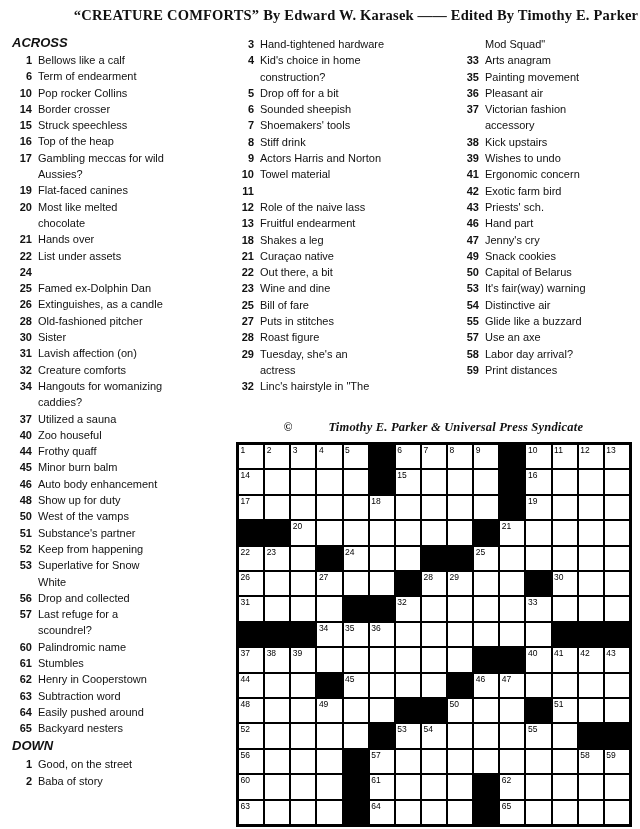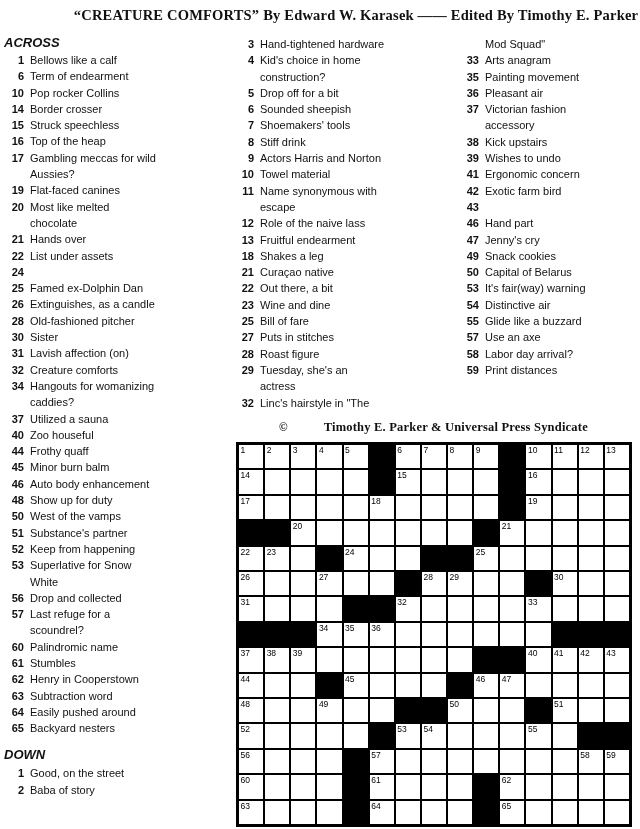--- a/index.html
+++ b/index.html
@@ -7,42 +7,42 @@
     width:640px;height:829px;background:#ffffff;position:relative;
     font-family:"Liberation Sans",sans-serif;color:#111;
     -webkit-font-smoothing:antialiased;overflow:hidden;
   }
   .title{
     position:absolute;top:7px;left:0;width:640px;text-align:center;
     font-family:"Liberation Serif",serif;font-weight:bold;font-size:14.5px;
     letter-spacing:0.2px;white-space:nowrap;margin-left:36px;
   }
   .col{position:absolute;}
-  .col1{left:4px;top:34px;width:226px;}
+  .col1{left:12px;top:34px;width:226px;}
   .col2{left:234px;top:36px;width:224px;}
   .col3{left:459px;top:36px;width:180px;}
   .section-label{
     font-style:italic;font-weight:bold;font-size:13px;line-height:18px;
   }
-  .down-label{margin-top:10px;margin-bottom:1px;}
+  .down-label{margin-top:1px;margin-bottom:1px;}
   .clue{display:flex;font-size:11px;line-height:16.3px;}
   .clue .num{
     font-weight:bold;flex:0 0 20px;text-align:right;padding-right:6px;
   }
   .clue .txt{white-space:pre-line;flex:1;}
   .continuation{
     font-size:11px;line-height:16.3px;padding-left:26px;white-space:pre-line;
   }
   .copyright{
     position:absolute;left:237px;top:420px;width:393px;
     display:flex;justify-content:center;align-items:baseline;gap:36px;
     font-family:"Liberation Serif",serif;font-weight:bold;font-size:12.5px;
   }
   .copyright .sym{font-style:normal;font-size:11.5px;}
-  .copyright .ctxt{letter-spacing:0.2px;}
+  .copyright .ctxt{font-style:italic;letter-spacing:0.2px;}
   .grid{
     position:absolute;left:236px;top:442px;width:392px;height:381px;
     border:2px solid #000;background:#fff;
     display:grid;grid-template-columns:repeat(15,1fr);grid-template-rows:repeat(15,1fr);
   }
   .cell{border:1px solid #000;position:relative;background:#fff;}
   .cell.b{background:#000;}
   .cell .n{
     position:absolute;top:0;left:1.5px;font-size:8.5px;line-height:10px;
     font-family:"Liberation Sans",sans-serif;color:#000;
@@ -252,22 +252,20 @@
       <div class="clue">
         <span class="num">9</span>
         <span class="txt">Actors Harris and Norton</span>
       </div>
       <div class="clue">
         <span class="num">10</span>
         <span class="txt">Towel material</span>
       </div>
       <div class="clue">
         <span class="num">11</span>
-        <span class="txt">Name synonymous with
-escape</span>
       </div>
       <div class="clue">
         <span class="num">12</span>
         <span class="txt">Role of the naive lass</span>
       </div>
       <div class="clue">
         <span class="num">13</span>
         <span class="txt">Fruitful endearment</span>
       </div>
       <div class="clue">
@@ -341,20 +339,21 @@
       <div class="clue">
         <span class="num">41</span>
         <span class="txt">Ergonomic concern</span>
       </div>
       <div class="clue">
         <span class="num">42</span>
         <span class="txt">Exotic farm bird</span>
       </div>
       <div class="clue">
         <span class="num">43</span>
+        <span class="txt">Priests' sch.</span>
       </div>
       <div class="clue">
         <span class="num">46</span>
         <span class="txt">Hand part</span>
       </div>
       <div class="clue">
         <span class="num">47</span>
         <span class="txt">Jenny's cry</span>
       </div>
       <div class="clue">

